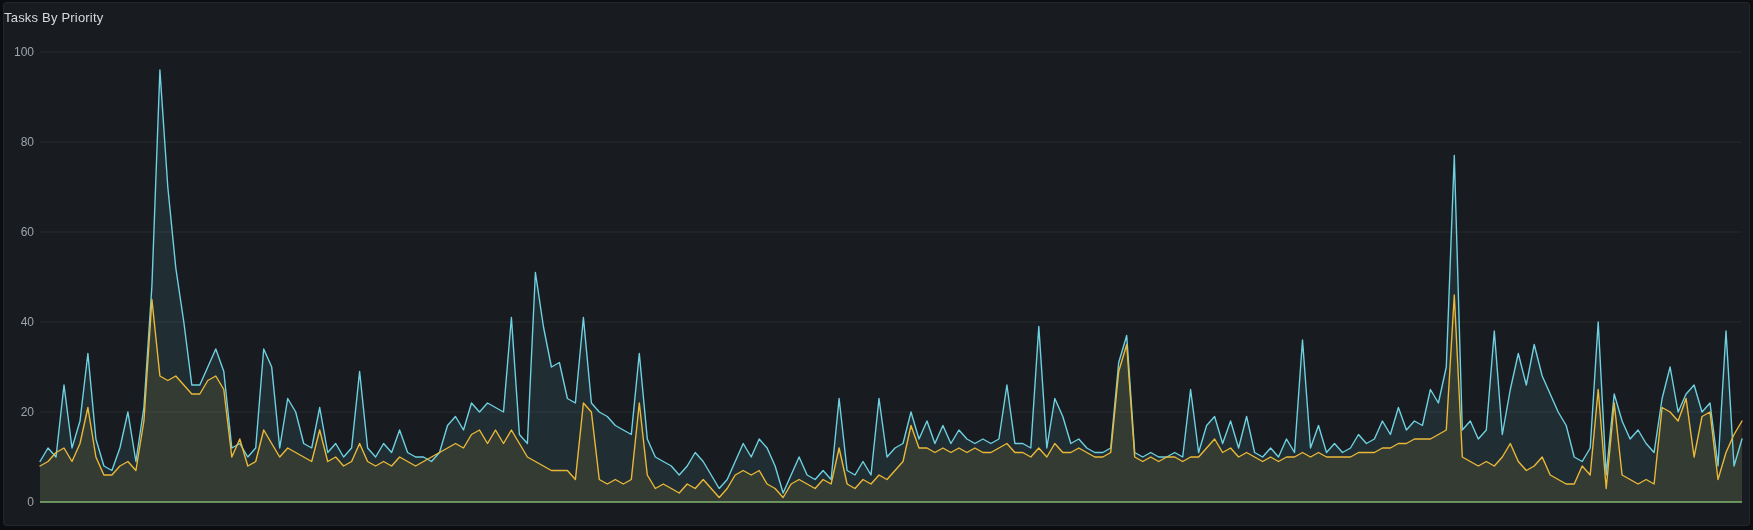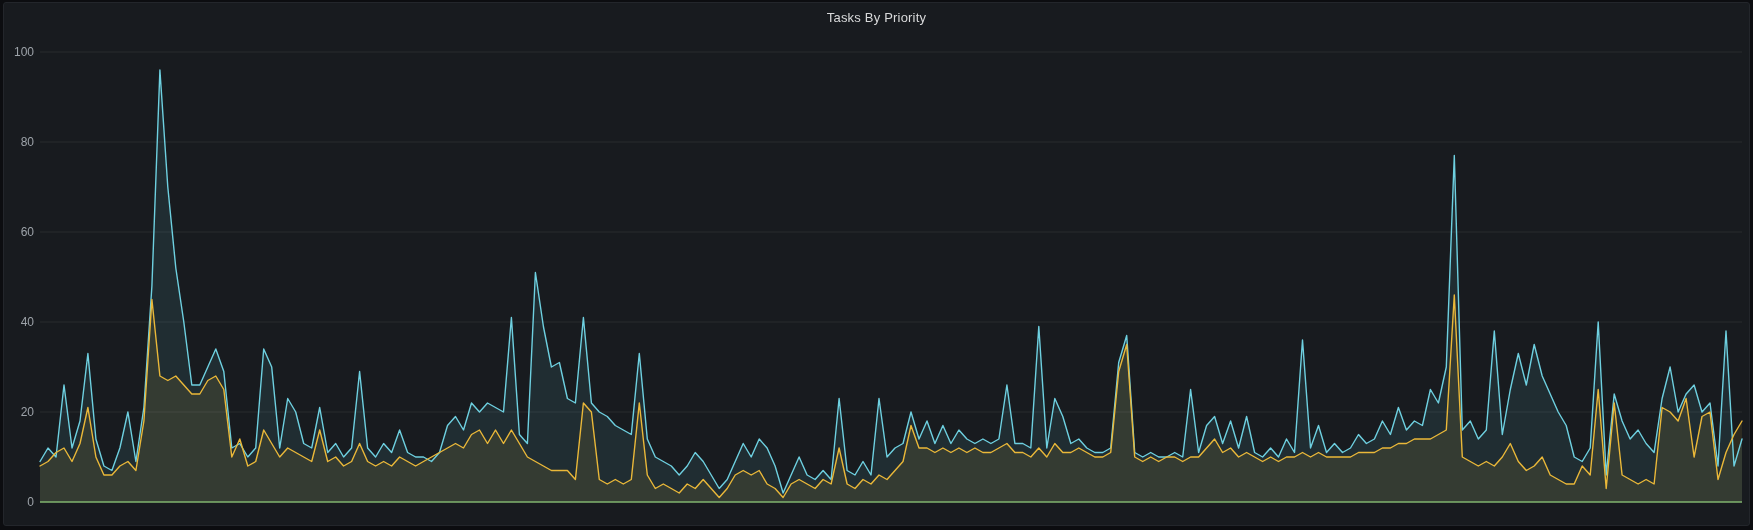--- a/index.html
+++ b/index.html
@@ -5,21 +5,21 @@
   html,body{margin:0;padding:0;background:#0c0d10;}
   body{width:1753px;height:530px;overflow:hidden;font-family:"Liberation Sans",sans-serif;}
   .page{position:relative;width:1753px;height:530px;background:#0c0d10;}
   .panel{
     position:absolute;left:3px;top:2px;width:1747px;height:524px;
     background:#181b1f;border:1px solid #23262b;border-radius:3px;
     box-sizing:border-box;overflow:hidden;
   }
   .panel-header{
     position:absolute;left:0;top:0;width:100%;height:30px;
-    display:flex;align-items:center;justify-content:center;
+    display:flex;align-items:center;justify-content:flex-start;
   }
   .panel-title{
     font-size:13px;font-weight:500;color:#d8d9da;letter-spacing:.2px;
     cursor:pointer;line-height:30px;
   }
   .chart-wrap{position:absolute;left:0;top:0;width:1747px;height:524px;}
   svg{display:block;}
 </style>
 </head>
 <body>

